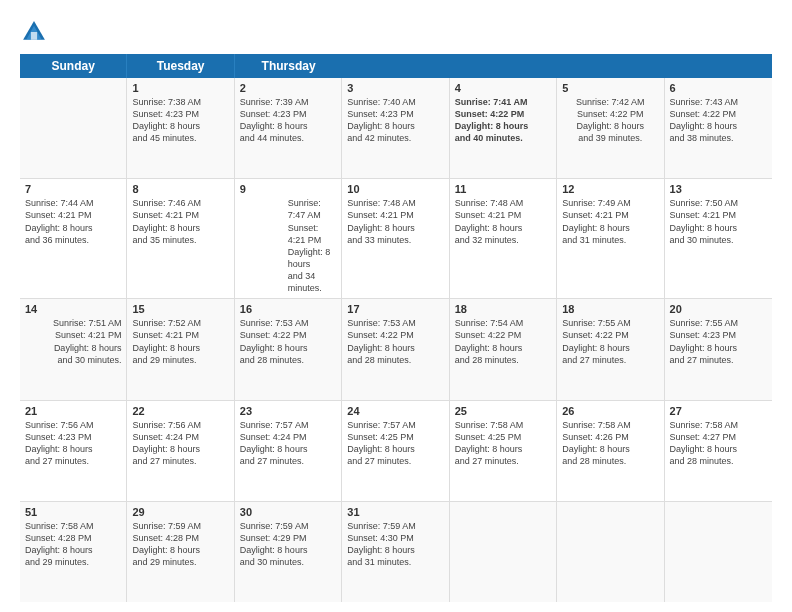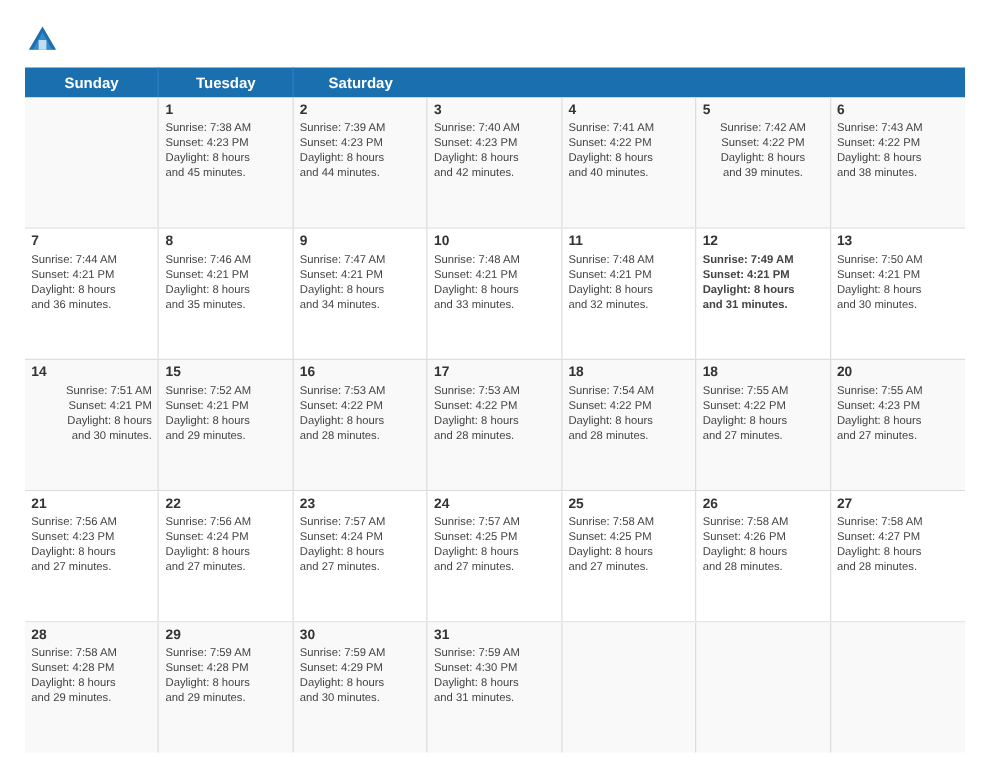--- a/index.html
+++ b/index.html
@@ -125,21 +125,21 @@
     <div class="title-block">
       <div class="main-title"></div>
       <div class="subtitle"></div>
     </div>
   </div>
 
   <div class="calendar">
     <div class="cal-header-row" id="cal-header">
         <div class="cal-header-cell">Sunday</div>
         <div class="cal-header-cell">Tuesday</div>
-        <div class="cal-header-cell">Saturday</div>
+        <div class="cal-header-cell">Thursday</div>
       </div>
     <div class="cal-body" id="cal-body">
         <div class="cal-week">
           <div class="cal-cell empty"></div>
           <div class="cal-cell">
             <span class="day-num">1</span>
             <div class="day-info" style="white-space: pre-line;">Sunrise: 7:38 AM
 Sunset: 4:23 PM
 Daylight: 8 hours
 and 45 minutes.</div>
@@ -153,21 +153,21 @@
           </div>
           <div class="cal-cell">
             <span class="day-num">3</span>
             <div class="day-info" style="white-space: pre-line;">Sunrise: 7:40 AM
 Sunset: 4:23 PM
 Daylight: 8 hours
 and 42 minutes.</div>
           </div>
           <div class="cal-cell">
             <span class="day-num">4</span>
-            <div class="day-info" style="white-space: pre-line;">Sunrise: 7:41 AM
+            <div class="day-info" style="white-space: pre-line; font-weight: bold;">Sunrise: 7:41 AM
 Sunset: 4:22 PM
 Daylight: 8 hours
 and 40 minutes.</div>
           </div>
           <div class="cal-cell">
             <span class="day-num">5</span>
             <div class="day-info" style="white-space: pre-line; text-align: center;">Sunrise: 7:42 AM
 Sunset: 4:22 PM
 Daylight: 8 hours
 and 39 minutes.</div>
@@ -190,42 +190,42 @@
           </div>
           <div class="cal-cell">
             <span class="day-num">8</span>
             <div class="day-info" style="white-space: pre-line;">Sunrise: 7:46 AM
 Sunset: 4:21 PM
 Daylight: 8 hours
 and 35 minutes.</div>
           </div>
           <div class="cal-cell">
             <span class="day-num">9</span>
-            <div class="day-info" style="white-space: pre-line;">Sunrise: 7:47 AM
+            <div class="day-info" style="white-space: pre-line; margin-left: 48px;">Sunrise: 7:47 AM
 Sunset: 4:21 PM
 Daylight: 8 hours
 and 34 minutes.</div>
           </div>
           <div class="cal-cell">
             <span class="day-num">10</span>
             <div class="day-info" style="white-space: pre-line;">Sunrise: 7:48 AM
 Sunset: 4:21 PM
 Daylight: 8 hours
 and 33 minutes.</div>
           </div>
           <div class="cal-cell">
             <span class="day-num">11</span>
             <div class="day-info" style="white-space: pre-line;">Sunrise: 7:48 AM
 Sunset: 4:21 PM
 Daylight: 8 hours
 and 32 minutes.</div>
           </div>
           <div class="cal-cell">
             <span class="day-num">12</span>
-            <div class="day-info" style="white-space: pre-line; font-weight: bold;">Sunrise: 7:49 AM
+            <div class="day-info" style="white-space: pre-line;">Sunrise: 7:49 AM
 Sunset: 4:21 PM
 Daylight: 8 hours
 and 31 minutes.</div>
           </div>
           <div class="cal-cell">
             <span class="day-num">13</span>
             <div class="day-info" style="white-space: pre-line;">Sunrise: 7:50 AM
 Sunset: 4:21 PM
 Daylight: 8 hours
 and 30 minutes.</div>
@@ -328,21 +328,21 @@
           <div class="cal-cell">
             <span class="day-num">27</span>
             <div class="day-info" style="white-space: pre-line;">Sunrise: 7:58 AM
 Sunset: 4:27 PM
 Daylight: 8 hours
 and 28 minutes.</div>
           </div>
         </div>
         <div class="cal-week">
           <div class="cal-cell">
-            <span class="day-num">28</span>
+            <span class="day-num">51</span>
             <div class="day-info" style="white-space: pre-line;">Sunrise: 7:58 AM
 Sunset: 4:28 PM
 Daylight: 8 hours
 and 29 minutes.</div>
           </div>
           <div class="cal-cell">
             <span class="day-num">29</span>
             <div class="day-info" style="white-space: pre-line;">Sunrise: 7:59 AM
 Sunset: 4:28 PM
 Daylight: 8 hours

